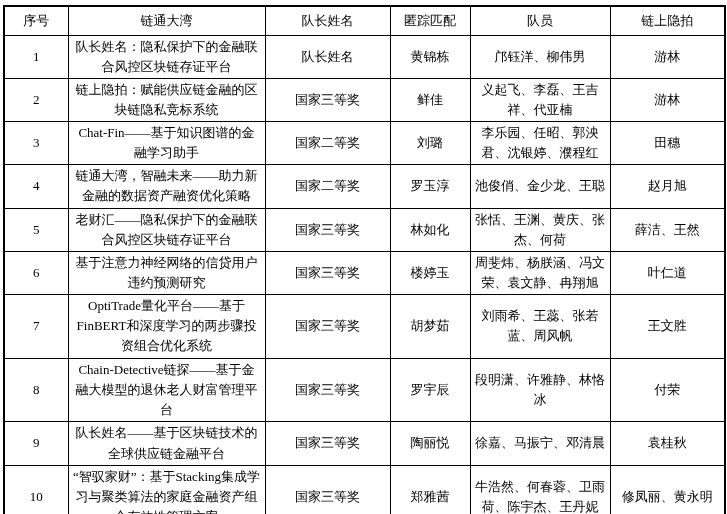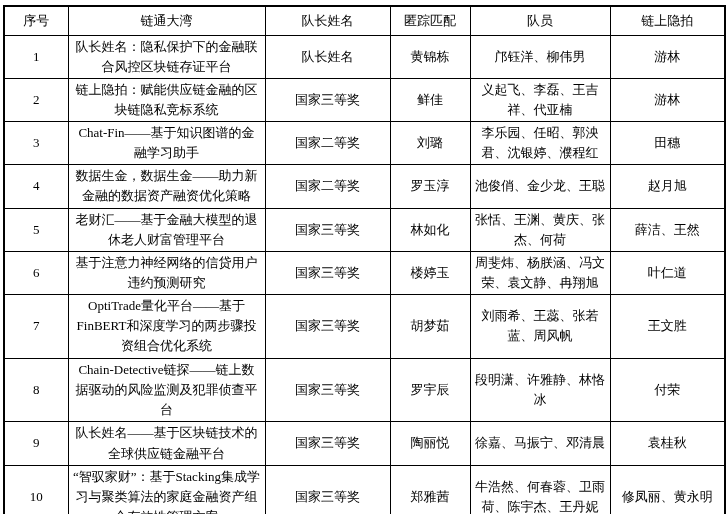--- a/index.html
+++ b/index.html
@@ -81,29 +81,29 @@
         <tr style="height: 43px;">
           <td>3</td>
           <td>Chat-Fin——基于知识图谱的金融学习助手</td>
           <td>国家二等奖</td>
           <td>刘璐</td>
           <td>李乐园、任昭、郭泱君、沈银婷、濮程红</td>
           <td>田穗</td>
         </tr>
         <tr style="height: 43px;">
           <td>4</td>
-          <td>数据生金，数据生金——助力新金融的数据资产融资优化策略</td>
+          <td>链通大湾，智融未来——助力新金融的数据资产融资优化策略</td>
           <td>国家二等奖</td>
           <td>罗玉淳</td>
           <td>池俊俏、金少龙、王聪</td>
           <td>赵月旭</td>
         </tr>
         <tr style="height: 42px;">
           <td>5</td>
-          <td>老财汇——基于金融大模型的退休老人财富管理平台</td>
+          <td>老财汇——隐私保护下的金融联合风控区块链存证平台</td>
           <td>国家三等奖</td>
           <td>林如化</td>
           <td>张恬、王渊、黄庆、张杰、何荷</td>
           <td>薛洁、王然</td>
         </tr>
         <tr style="height: 43px;">
           <td>6</td>
           <td>基于注意力神经网络的信贷用户违约预测研究</td>
           <td>国家三等奖</td>
           <td>楼婷玉</td>
@@ -113,21 +113,21 @@
         <tr style="height: 57px;">
           <td>7</td>
           <td>OptiTrade量化平台——基于FinBERT和深度学习的两步骤投资组合优化系统</td>
           <td>国家三等奖</td>
           <td>胡梦茹</td>
           <td>刘雨希、王蕊、张若蓝、周风帆</td>
           <td>王文胜</td>
         </tr>
         <tr style="height: 44px;">
           <td>8</td>
-          <td>Chain-Detective链探——链上数据驱动的风险监测及犯罪侦查平台</td>
+          <td>Chain-Detective链探——基于金融大模型的退休老人财富管理平台</td>
           <td>国家三等奖</td>
           <td>罗宇辰</td>
           <td>段明潇、许雅静、林恪冰</td>
           <td>付荣</td>
         </tr>
         <tr style="height: 44px;">
           <td>9</td>
           <td>队长姓名——基于区块链技术的全球供应链金融平台</td>
           <td>国家三等奖</td>
           <td>陶丽悦</td>

